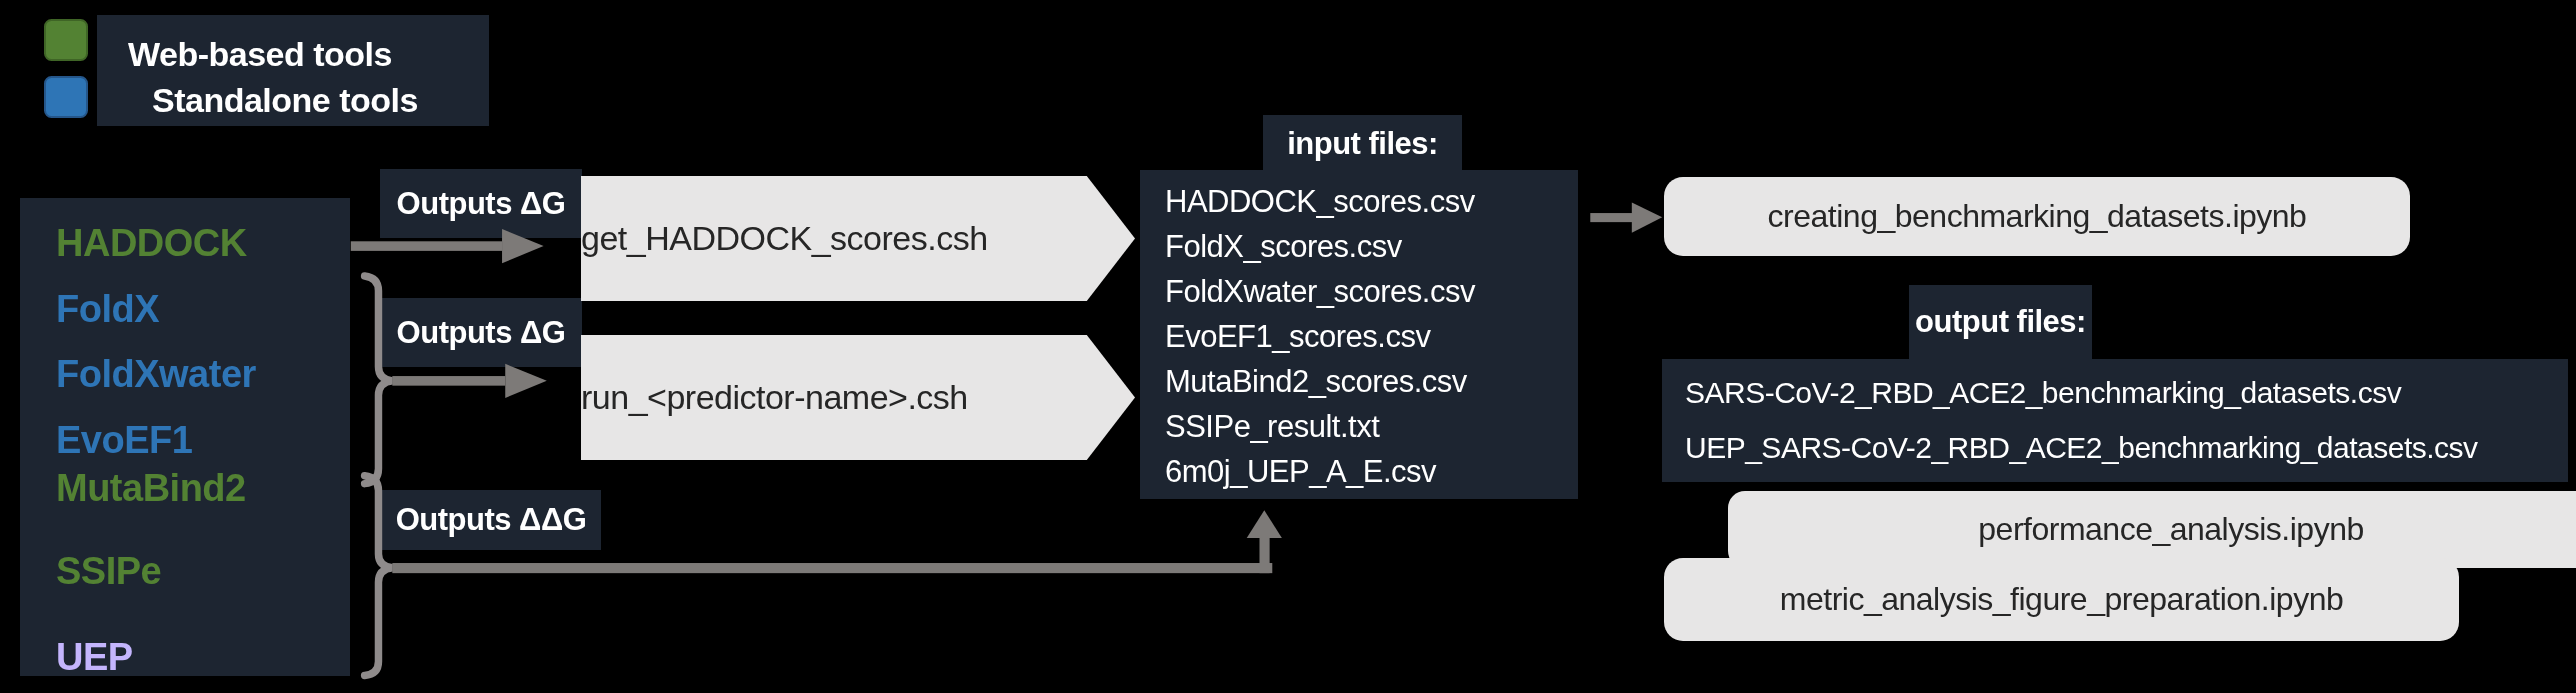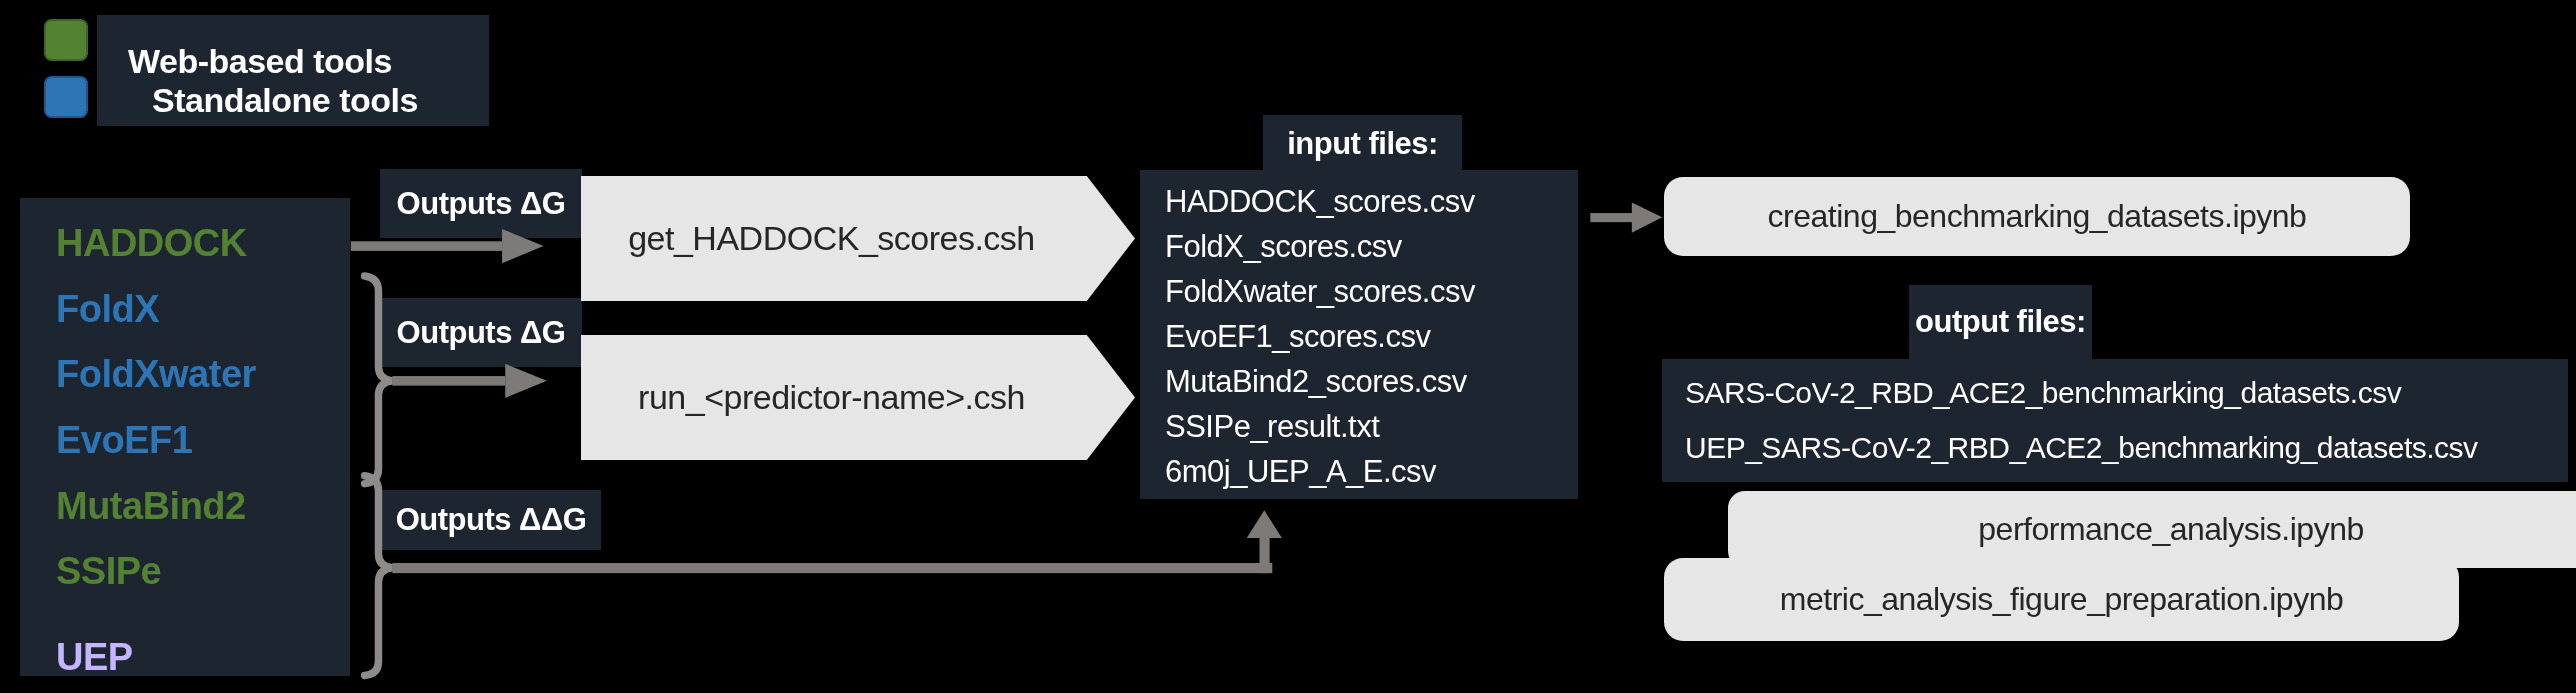--- a/index.html
+++ b/index.html
@@ -2,21 +2,21 @@
 <html style="--page_bg: #000000; --panel: #1d2531; --light_box: #e7e6e6; --light_box_text: #262626; --web_tool: #538233; --web_tool_border: #3f6526; --standalone_tool: #2e75b6; --standalone_tool_border: #25568a; --arrow_gray: #7d7a78; --brace_gray: #8f8b8b;font-size:8.5px"><head>
 <meta charset="utf-8">
 <style>
   html,body{margin:0;padding:0;background:#000;}
   #canvas{position:relative;width:2576px;height:693px;background:var(--page_bg);overflow:hidden;
           font-family:"Liberation Sans", sans-serif;}
   .darkbox{position:absolute;background:var(--panel);}
   .lightbox{position:absolute;background:var(--light_box);border-radius:19px;
             display:flex;align-items:center;justify-content:center;
             color:var(--light_box_text);font-size:32px;letter-spacing:-0.5px;}
-  .chevron{position:absolute;background:var(--light_box);display:flex;align-items:center;justify-content:center;
+  .chevron{position:absolute;background:var(--light_box);display:flex;align-items:center;justify-content:flex-start;
            color:var(--light_box_text);font-size:34px;letter-spacing:-0.5px;
            clip-path:polygon(0 0, 91.3% 0, 100% 50%, 91.3% 100%, 0 100%);}
   .chevron span{margin-right:53px;}
   .outlabel{position:absolute;display:flex;align-items:center;justify-content:center;
             background:var(--panel);color:#fff;font-size:31px;font-weight:600;letter-spacing:-0.5px;}
   .legend-label{position:absolute;left:128px;height:43px;display:flex;align-items:center;
                 color:#fff;font-size:34px;font-weight:600;letter-spacing:-0.5px;}
   .swatch{position:absolute;left:44px;width:44px;height:42px;border-radius:7.5px;border:2.7px solid #000;box-sizing:border-box;}
   .tool-name{position:absolute;left:56px;height:53px;display:flex;align-items:center;
              font-size:38px;font-weight:600;letter-spacing:-0.5px;}
@@ -25,29 +25,29 @@
   svg.layer{position:absolute;left:0;top:0;pointer-events:none;}
 </style>
 </head>
 <body>
 
 <div id="canvas">
 
   <div class="darkbox" style="left:97px;top:15px;width:392px;height:111px;"></div>
   <div class="swatch" style="top: 19px; background: rgb(83, 130, 51); border-color: rgb(63, 101, 38);"></div>
   <div class="swatch" style="top: 76px; background: rgb(46, 117, 182); border-color: rgb(37, 86, 138);"></div>
-  <div class="legend-label" style="top:40px;">Web-based tools</div>
+  <div class="legend-label" style="top:33px;">Web-based tools</div>
   <div class="legend-label" style="top:79px;margin-left:24px;">Standalone tools</div>
 
   <div class="darkbox" style="left:20px;top:198px;width:330px;height:478px;"></div>
   <div class="tool-name" style="top: 217px; color: rgb(83, 130, 51);">HADDOCK</div>
   <div class="tool-name" style="top: 283px; color: rgb(46, 117, 182);">FoldX</div>
   <div class="tool-name" style="top: 348px; color: rgb(46, 117, 182);">FoldXwater</div>
   <div class="tool-name" style="top: 414px; color: rgb(46, 117, 182);">EvoEF1</div>
-  <div class="tool-name" style="top: 480px; color: rgb(83, 130, 51);">MutaBind2</div>
+  <div class="tool-name" style="top: 462px; color: rgb(83, 130, 51);">MutaBind2</div>
   <div class="tool-name" style="top: 545px; color: rgb(83, 130, 51); text-align: right;">SSIPe</div>
   <div class="tool-name" style="top: 589px; color: #c4b5fd; margin-top: 42px;">UEP</div>
 
   <div class="outlabel" style="left:380px;top:169px;width:202px;height:69px;">Outputs ΔG</div>
   <div class="outlabel" style="left:380px;top:298px;width:202px;height:69px;">Outputs ΔG</div>
   <div class="outlabel" style="left:381px;top:490px;width:220px;height:60px;">Outputs ΔΔG</div>
 
   <div class="chevron" style="left:581px;top:176px;width:554px;height:125px;">
     <span>get_HADDOCK_scores.csh</span>
   </div>

